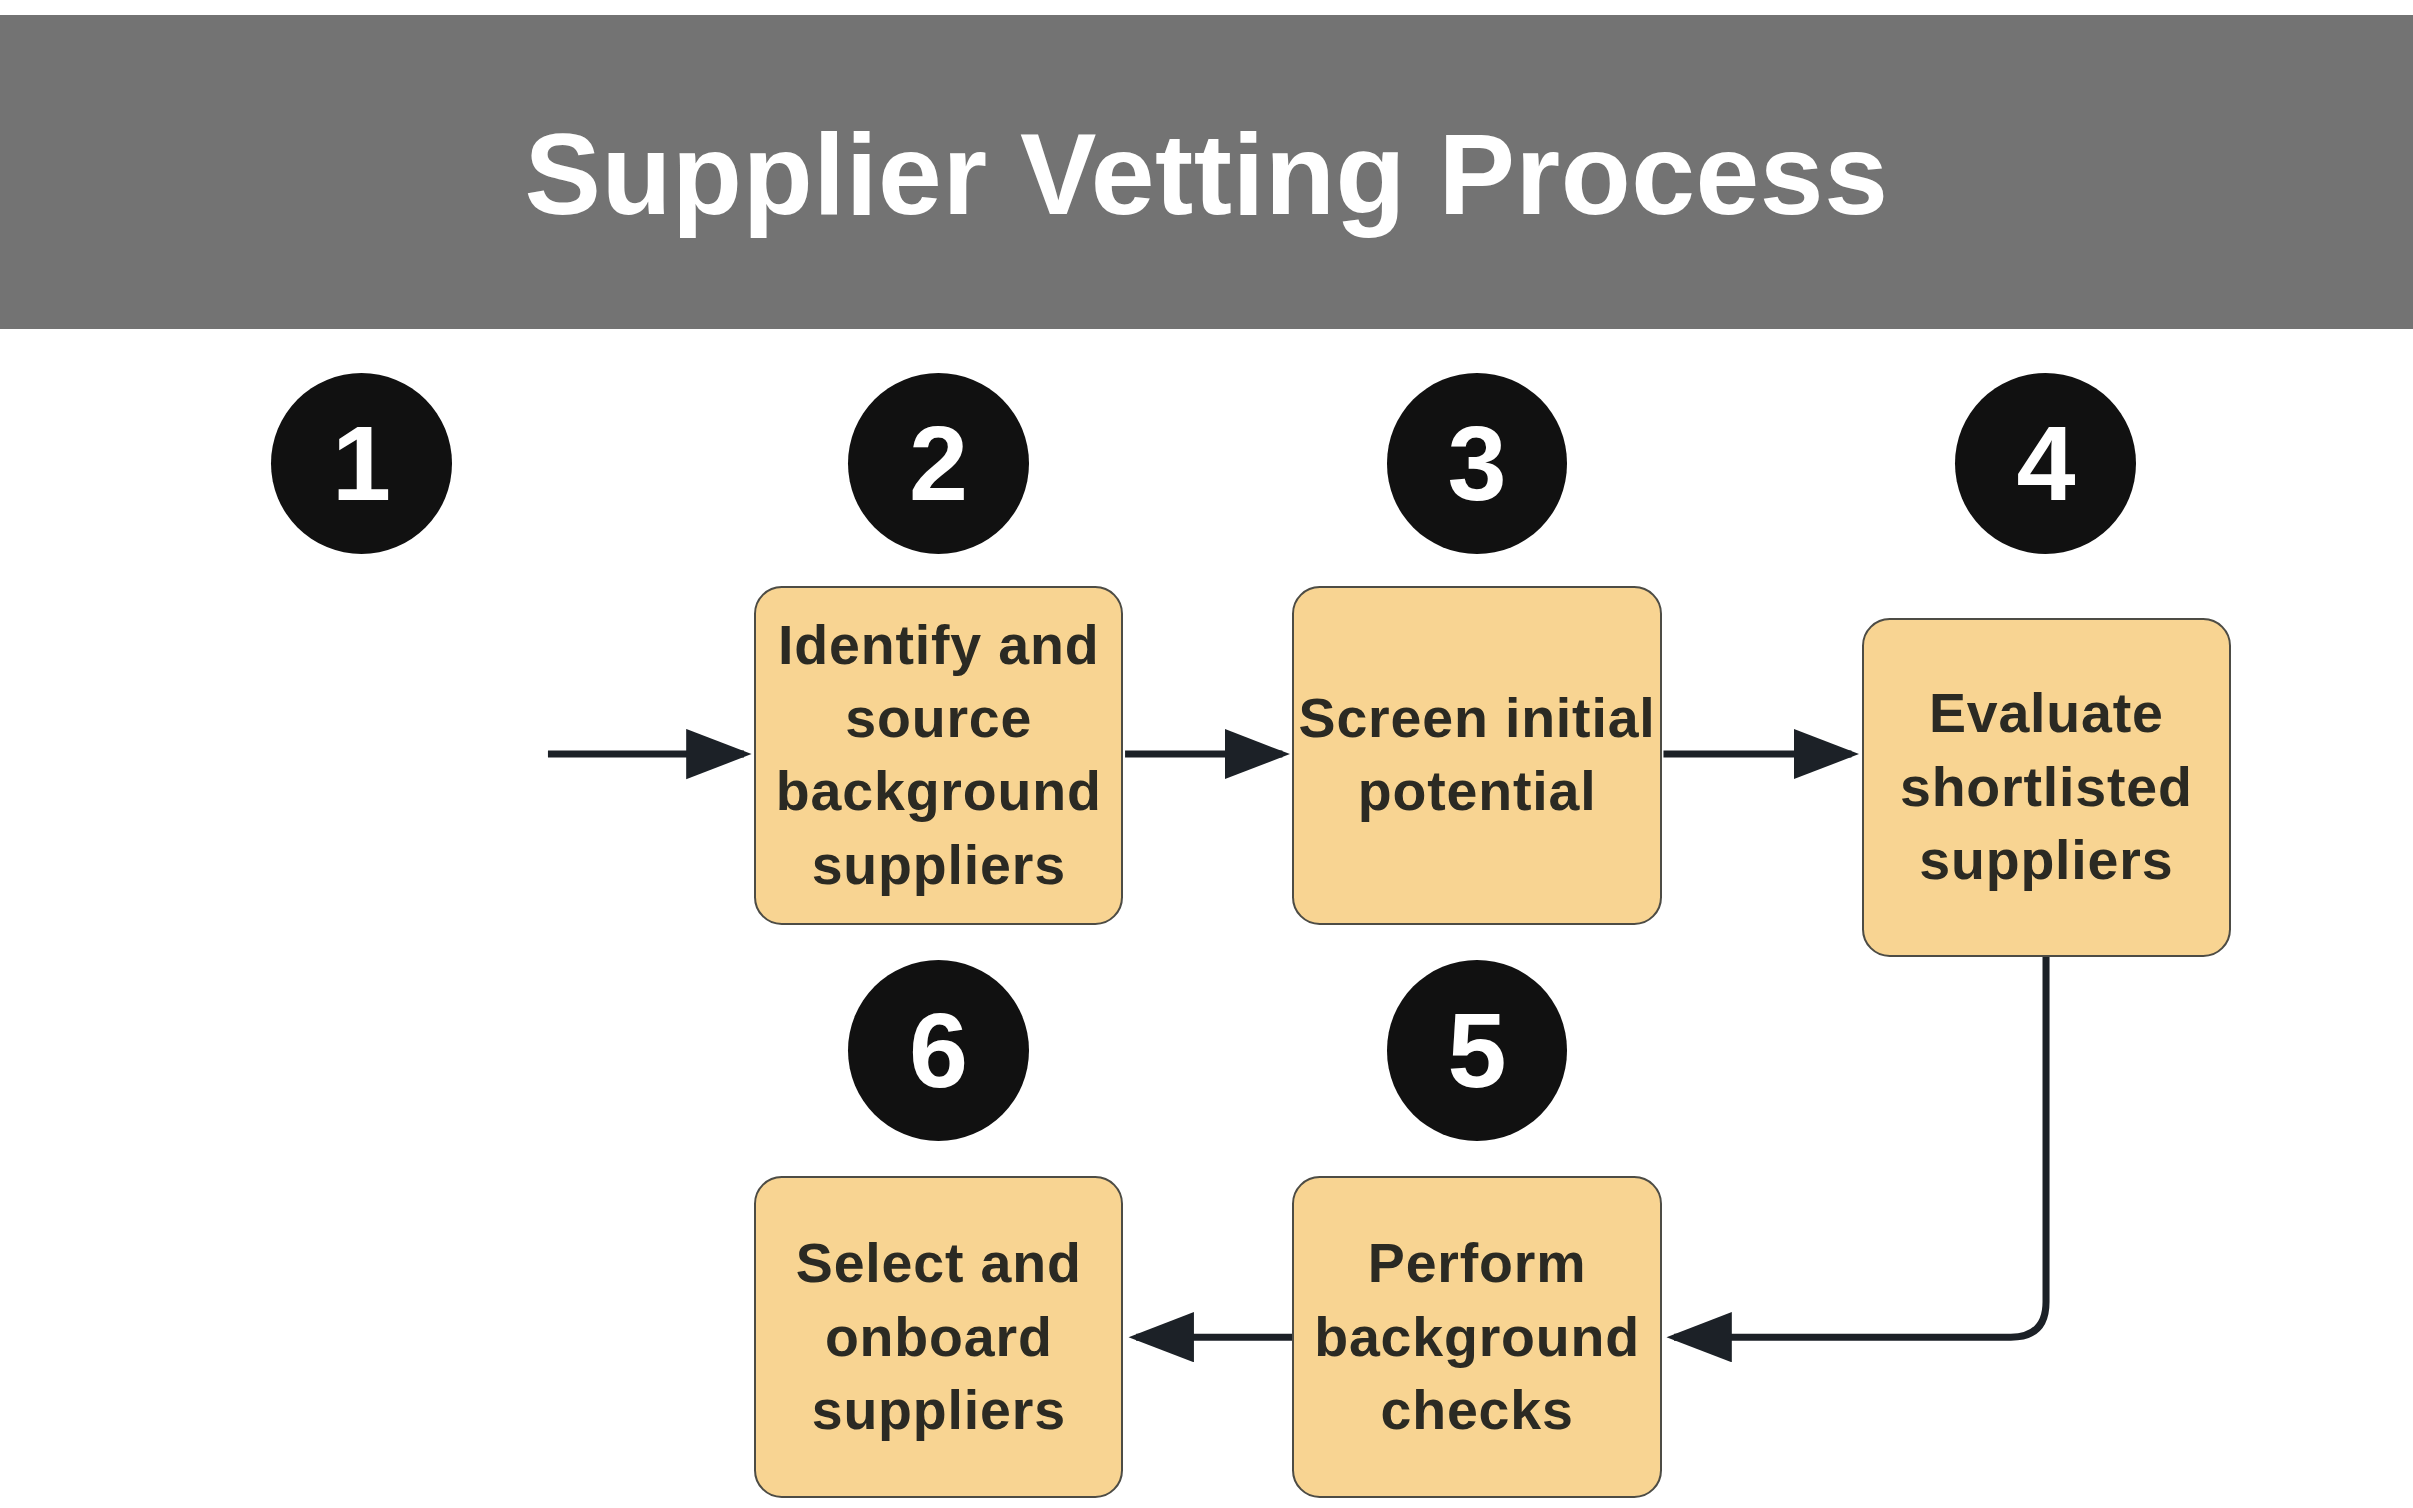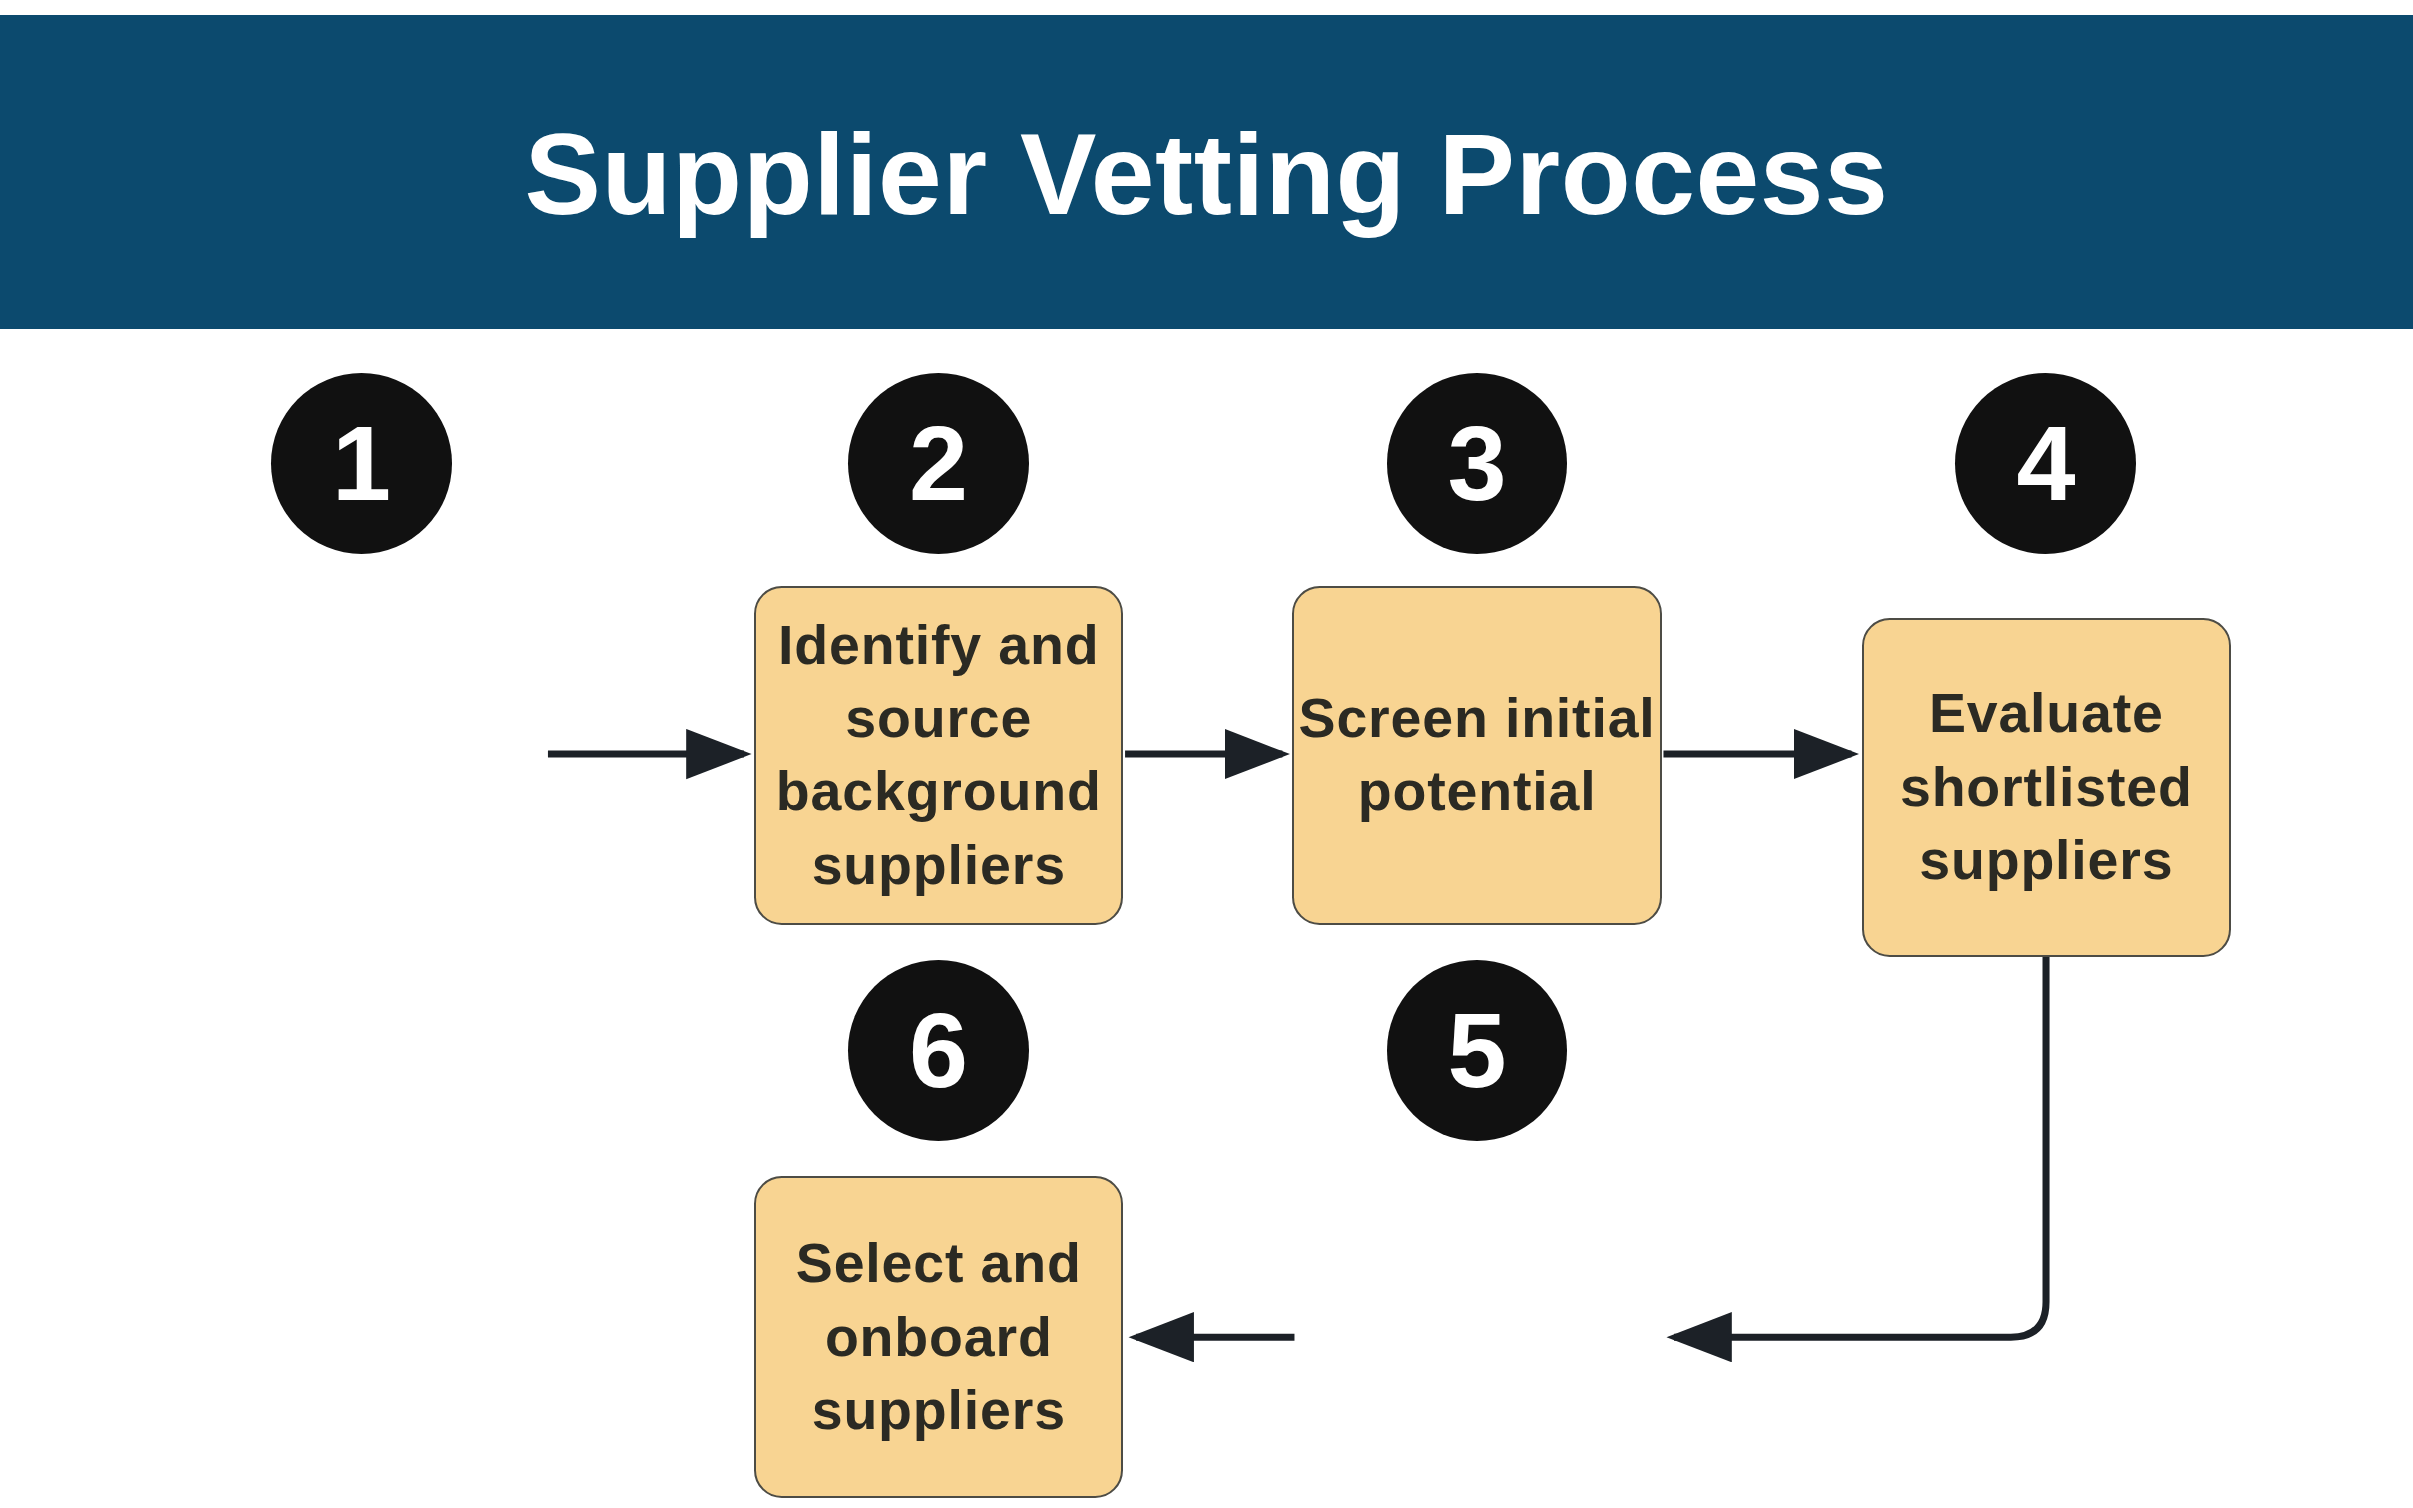--- a/index.html
+++ b/index.html
@@ -15,21 +15,21 @@
     height: 62.5vw; 
     background: #ffffff;
   }
   
   .banner {
     position: absolute;
     left: 0;
     top: 0.63vw;
     width: 100vw;
     height: 13.0vw;
-    background: #0c4a6e;
+    background: #737373;
     display: flex;
     align-items: center;
     justify-content: center;
   }
   .banner h1 {
     margin: 0;
     padding-top: 0.2vw;
     color: #ffffff;
     font-size: 4.75vw;
     font-weight: 700;
@@ -125,15 +125,18 @@
 background
 suppliers</div>
   <div class="node row1 n3">Screen initial
 potential</div>
   <div class="node row1 n4">Evaluate
 shortlisted
 suppliers</div>
   <div class="node row2 n6">Select and
 onboard
 suppliers</div>
+  <div class="node row2 n5">Perform
+background
+checks</div>
 
 </div>
 
 
 </body></html>

